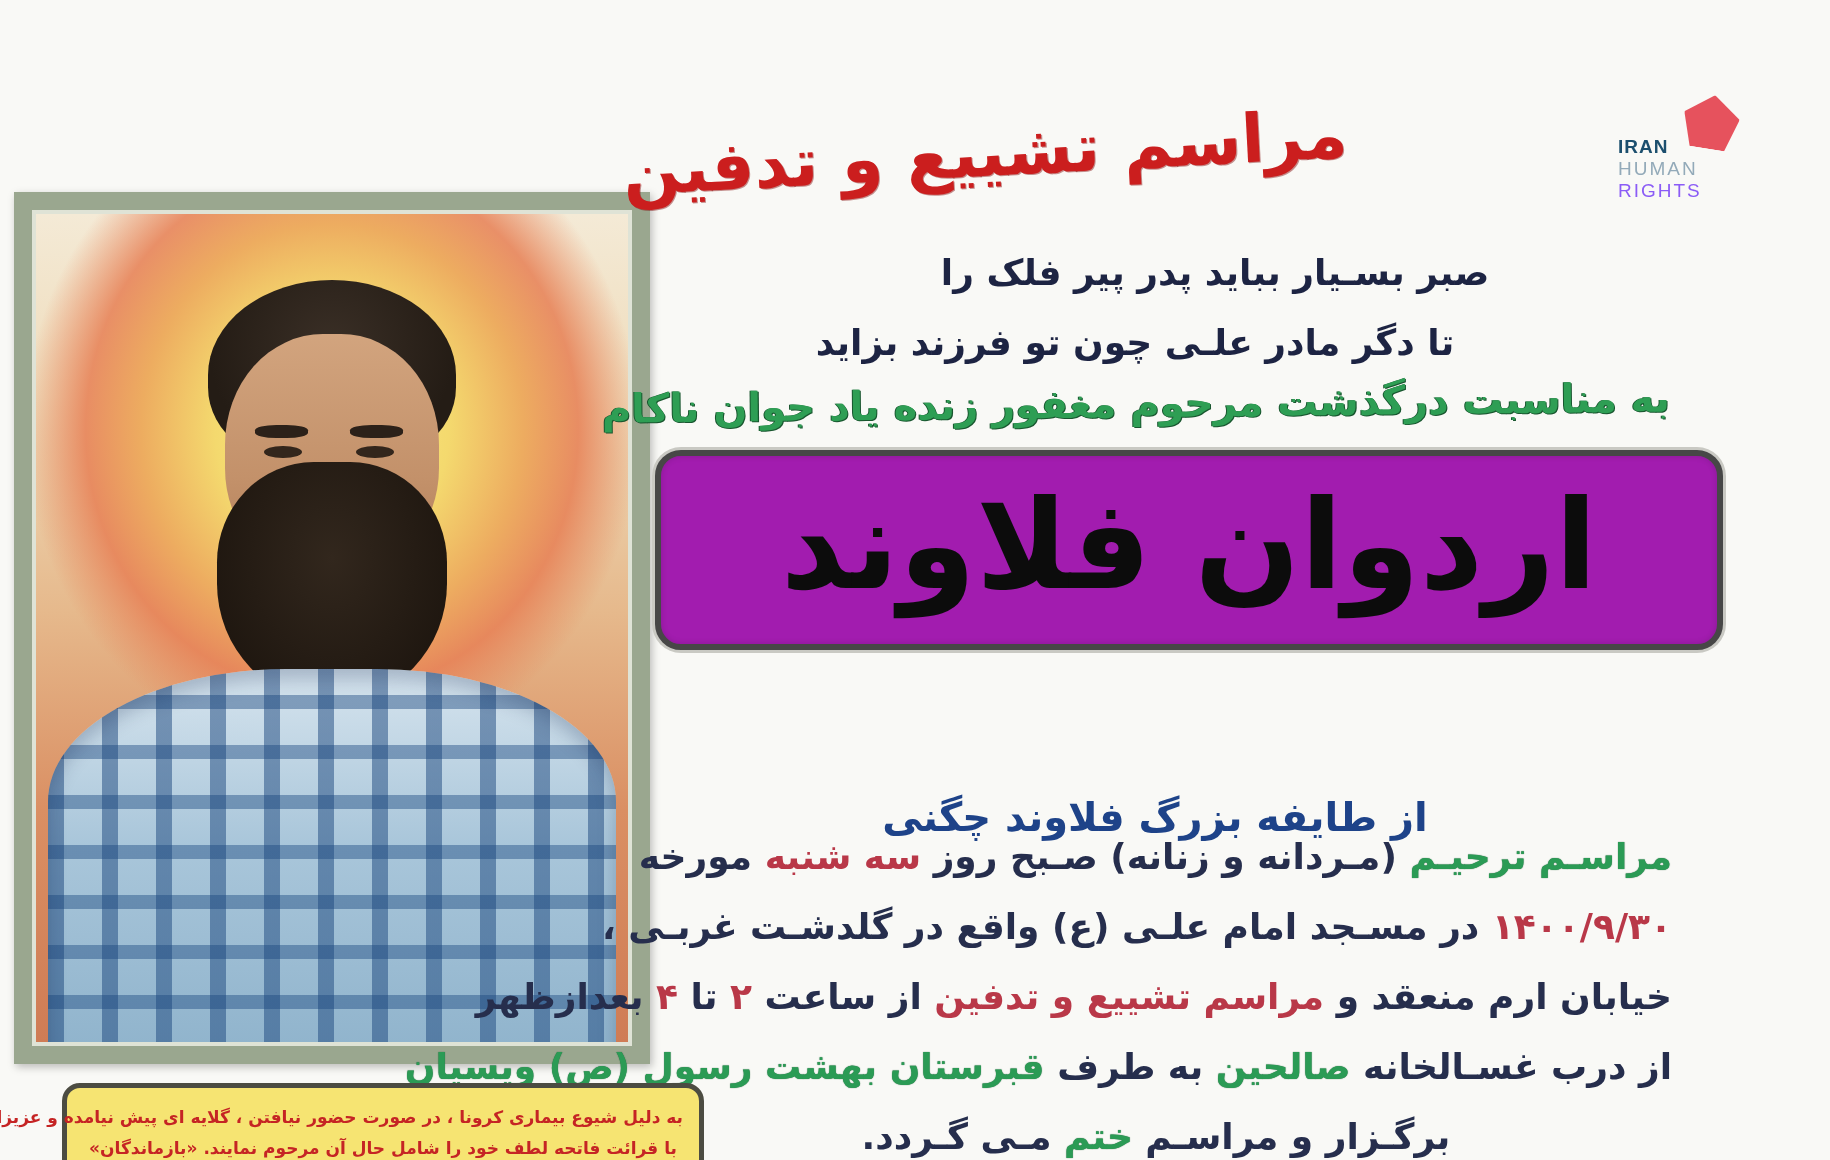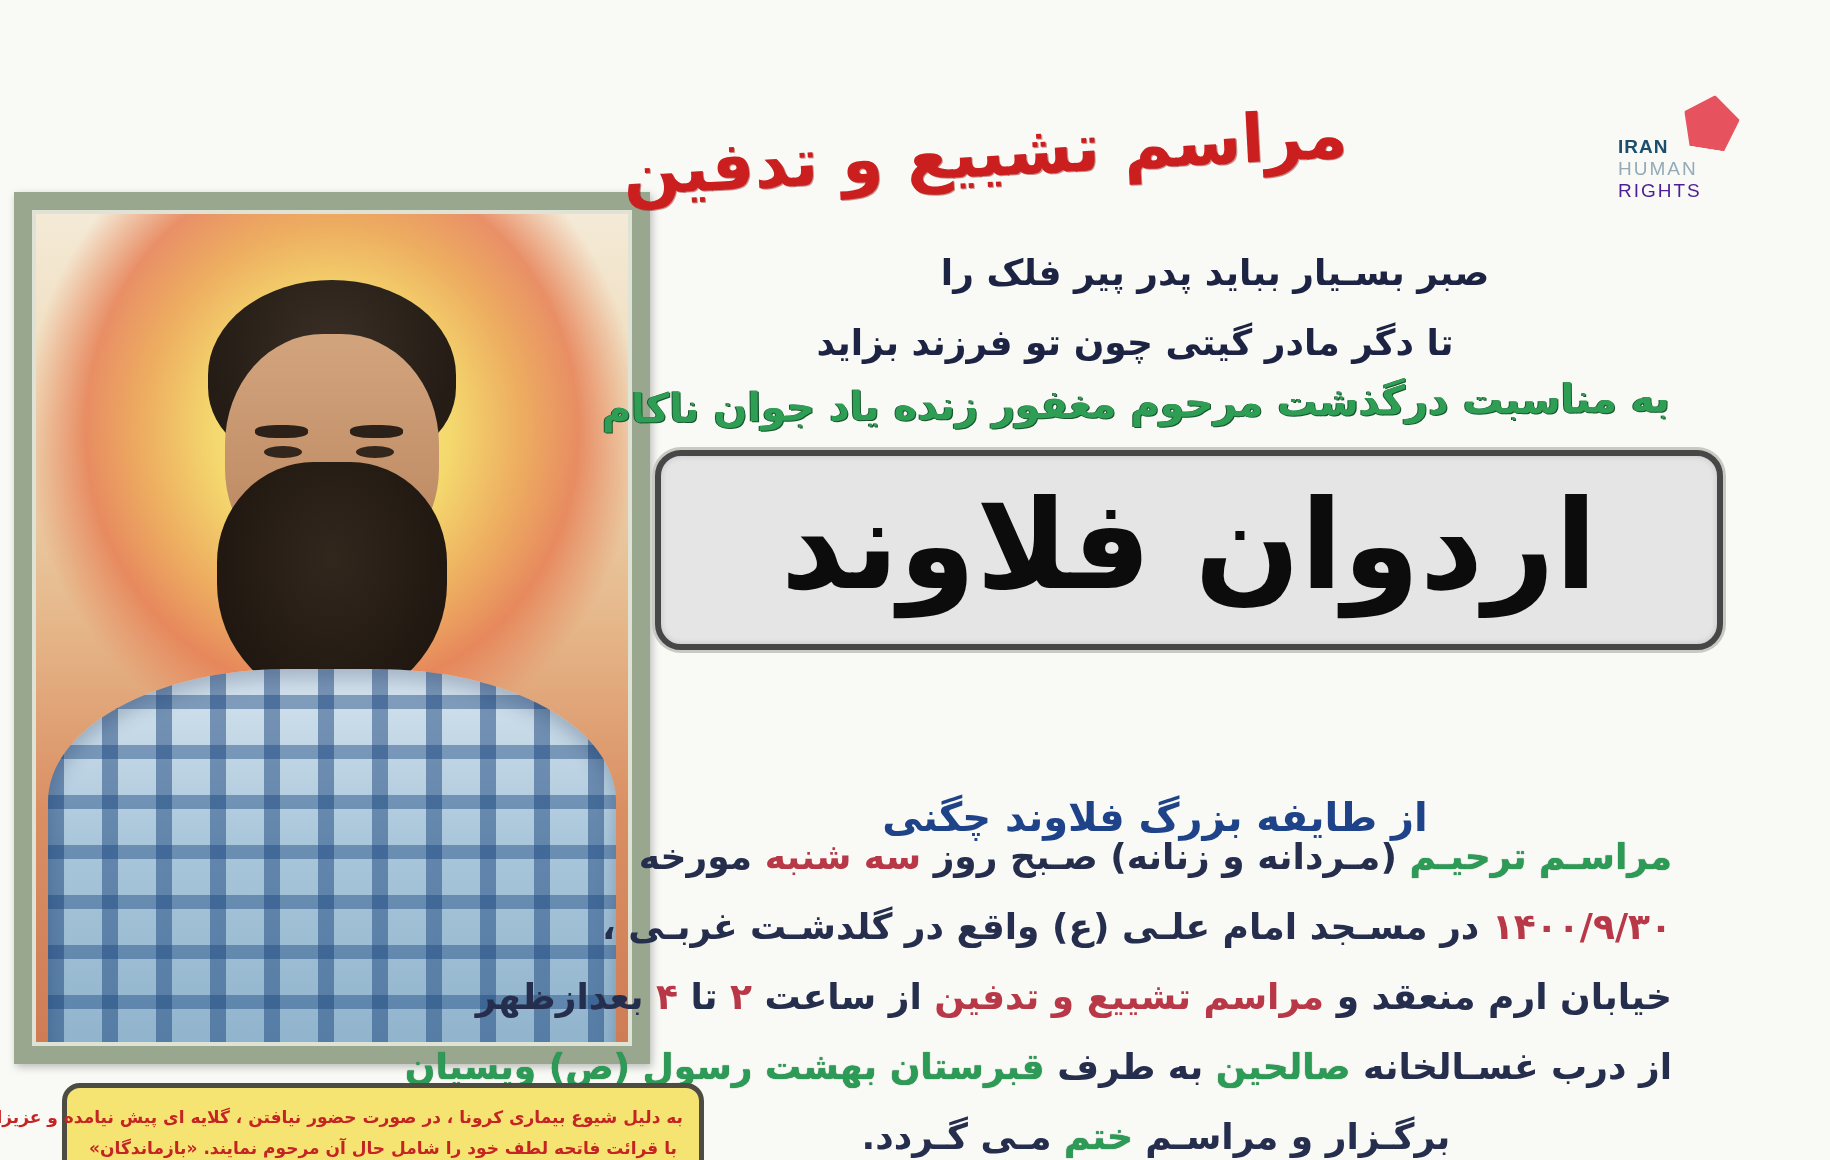--- a/index.html
+++ b/index.html
@@ -42,38 +42,38 @@
       repeating-linear-gradient(0deg, rgba(30,75,130,.45) 0 14px, rgba(255,255,255,0) 14px 50px),
       linear-gradient(180deg,#d6e4ee 0%,#a9c6da 45%,#8fb3cc 100%);
     border-radius:42% 42% 0 0 / 34% 34% 0 0;
     box-shadow:inset 0 10px 18px rgba(20,40,80,.25);}
   
   .logo{position:absolute;left:1612px;top:92px;width:190px;height:120px;font-family:"Liberation Sans",sans-serif;text-decoration:underline;}
   .logo-pent{position:absolute;left:71px;top:3px;width:56px;height:54px;background:#e6525d;
     clip-path:polygon(50% 0%,100% 38%,81% 100%,19% 100%,0% 38%);transform:rotate(9deg);}
   .logo .l1{position:absolute;left:6px;top:44px;font-size:19px;font-weight:bold;color:#1c4f6e;letter-spacing:1px;}
   .logo .l2{position:absolute;left:6px;top:66px;font-size:19px;color:#93aab9;letter-spacing:2px;}
-  .logo .l3{position:absolute;left:6px;top:88px;font-size:19px;color:#4c1d95;letter-spacing:2px;}
+  .logo .l3{position:absolute;left:6px;top:88px;font-size:19px;color:#8b5cf6;letter-spacing:2px;}
   
   .rtl{direction:rtl;unicode-bidi:embed;}
   .title{
     position:absolute;left:645px;top:78px;width:680px;height:150px;
     display:flex;align-items:center;justify-content:center;
     font-size:67px;font-weight:bold;color:#cb1e1e;transform:rotate(-3deg);
     text-shadow:1px 1px 0 rgba(130,10,10,.45);white-space:nowrap;}
   .poetry1{position:absolute;left:770px;top:252px;width:890px;text-align:center;
     font-size:36px;font-weight:bold;color:#1d2443;white-space:nowrap;}
   .poetry2{position:absolute;left:665px;top:322px;width:940px;text-align:center;
     font-size:36px;font-weight:bold;color:#1d2443;white-space:nowrap;}
   .occasion{position:absolute;left:640px;top:380px;width:1030px;text-align:center;
     font-size:40px;font-weight:bold;color:#2e9e54;white-space:nowrap;
     text-shadow:1px 1px 0 #19562f, -1px 0 0 #19562f;transform:rotate(-0.6deg);}
   .name-box{
     position:absolute;left:655px;top:450px;width:1068px;height:200px;box-sizing:border-box;
-    background:#e5e5e5;border:6px solid #474747;border-radius:26px;
+    background:#a21caf;border:6px solid #474747;border-radius:26px;
     box-shadow:0 0 0 3px #c9c9c3, inset 0 0 6px rgba(0,0,0,.15);
     display:flex;align-items:center;justify-content:center;}
   .name{font-size:124px;font-weight:bold;color:#0c0c0c;white-space:nowrap;padding-bottom:10px;}
   .family{position:absolute;left:640px;top:666px;width:1030px;text-align:center;
     font-size:43px;font-weight:bold;color:#1e4389;white-space:nowrap;}
   .tribe{position:absolute;left:640px;top:750px;width:1030px;text-align:center;
     font-size:40px;font-weight:bold;color:#1e4389;white-space:nowrap;margin-top:44px;}
   
   .details{position:absolute;left:640px;top:822px;width:1032px;}
   .detail-line{
@@ -114,21 +114,21 @@
   <div class="logo">
     <div class="logo-pent"></div>
     <div class="l1">IRAN</div>
     <div class="l2">HUMAN</div>
     <div class="l3">RIGHTS</div>
   </div>
 
   <div class="title rtl">مراسم تشییع و تدفین</div>
 
   <div class="poetry1 rtl">صبر بسـیار بباید پدر پیر فلک را</div>
-  <div class="poetry2 rtl">تا دگر مادر گیتی چون تو فرزند بزاید</div>
+  <div class="poetry2 rtl">تا دگر مادر علـی چون تو فرزند بزاید</div>
 
   <div class="occasion rtl">به مناسبت درگذشت مرحوم مغفور زنده یاد جوان ناکام</div>
 
   <div class="name-box">
     <div class="name rtl">اردوان فلاوند</div>
   </div>
 
   <div class="tribe rtl">از طایفه بزرگ فلاوند چگنی</div>
 
   <div class="details">

